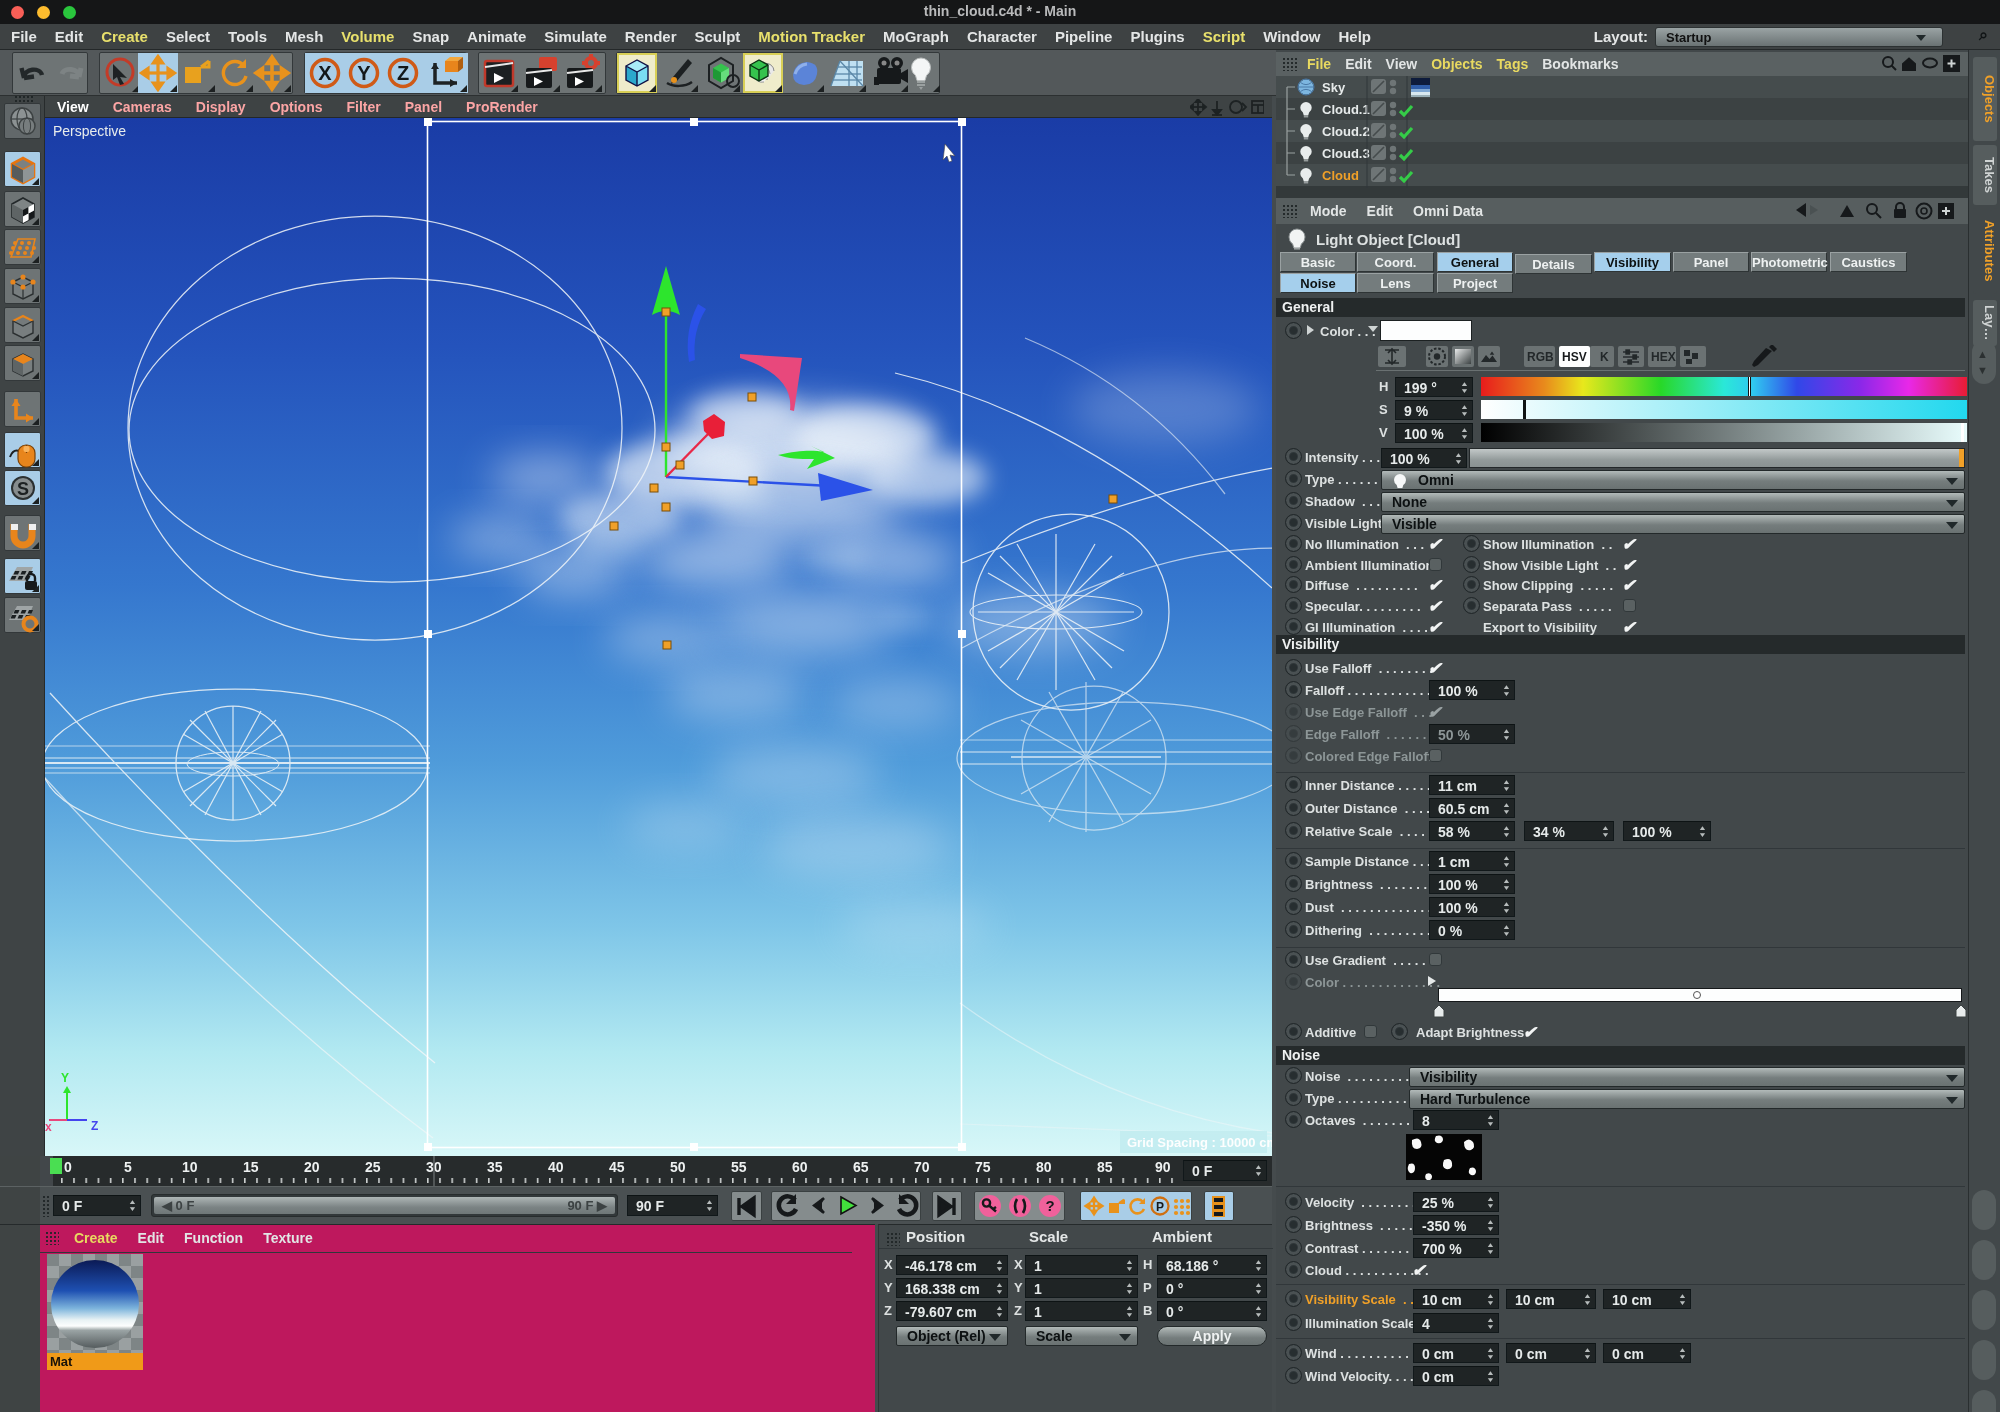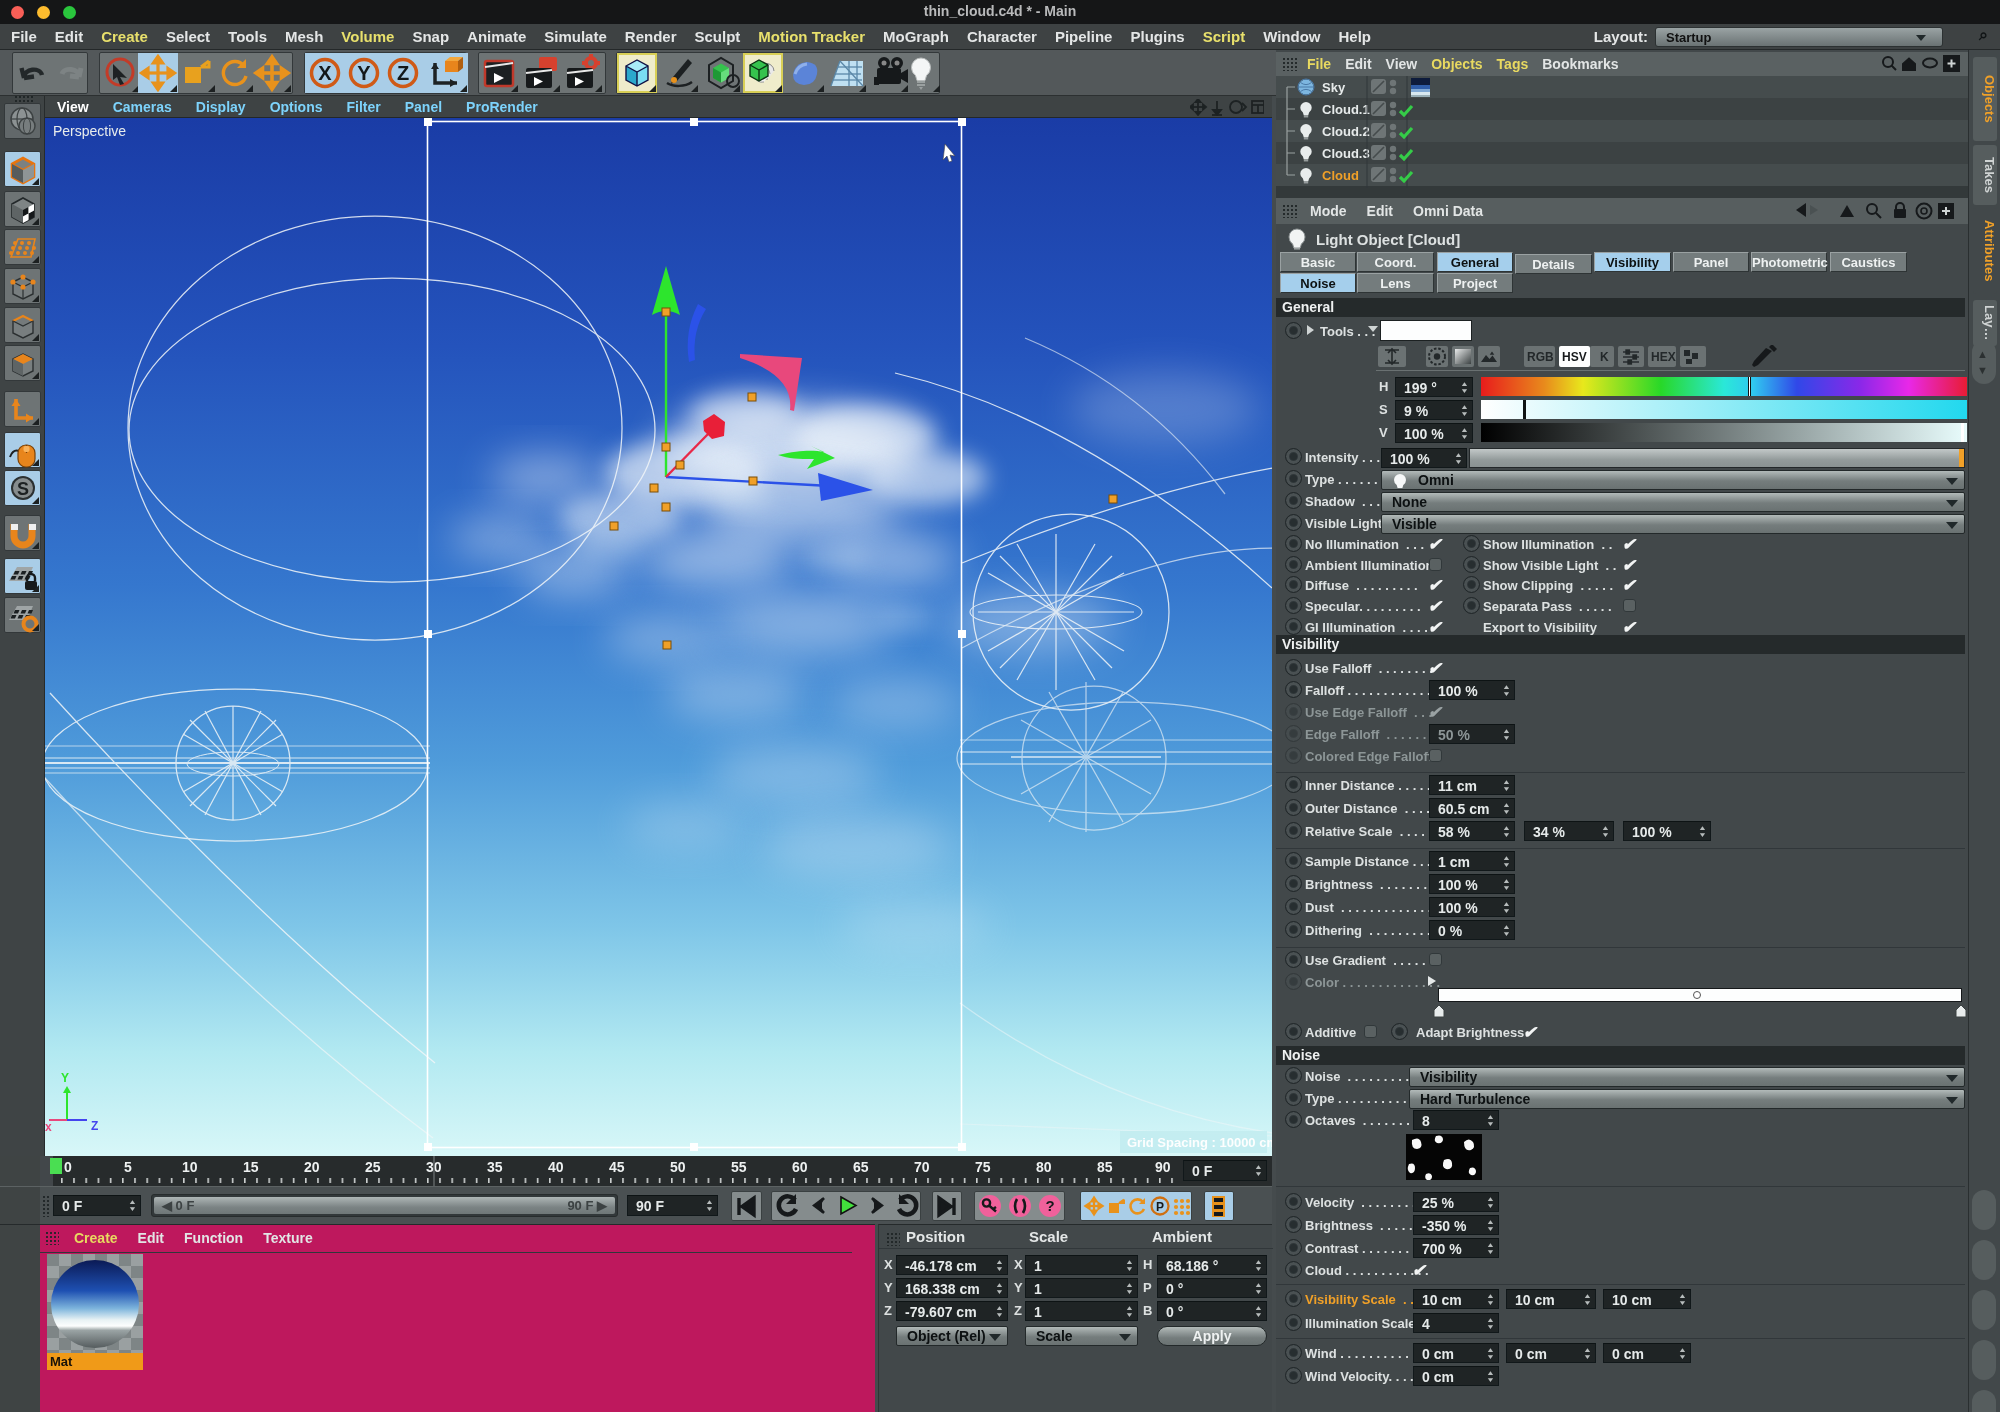--- a/index.html
+++ b/index.html
@@ -32,21 +32,21 @@
 .box{position:absolute;width:13px;height:13px;border-radius:3px;background:#5a6162;border:1px solid #31383a}
 .lbl{position:absolute;color:#dde1e1;font-size:13px;font-weight:bold;white-space:nowrap}
 .lbl.dim{color:#8d9697}
 .sect{position:absolute;height:19px;background:#252a2b;color:#eef0f0;font-size:14px;font-weight:bold;padding-left:6px;line-height:18px}
 .grip{position:absolute;width:16px;height:14px;background-image:radial-gradient(#1e2425 34%,transparent 36%);background-size:4px 4px;opacity:.9}
 
 #leftstrip{left:0;top:96px;width:45px;height:1316px;background:#3f4445;border-right:1px solid #272b2c}
 .ltile{position:absolute;left:4px;width:37px;height:36px;background:#6e7475;border:1px solid #33383a;border-radius:2px}
 .ltile.sel{background:#a9cde7}
 #vpmenu{left:45px;top:96px;width:1227px;height:22px;background:#3e4344;border-bottom:1px solid #232728}
-#vpmenu span{display:inline-block;font-size:14px;font-weight:bold;color:#7dd3fc;margin:0 12px;line-height:22px}
+#vpmenu span{display:inline-block;font-size:14px;font-weight:bold;color:#fca5a5;margin:0 12px;line-height:22px}
 #viewport{left:45px;top:118px;width:1227px;height:1038px;background:#123}
 #ruler{left:0;top:1156px;width:1272px;height:30px;background:#272b2c}
 #transport{left:0;top:1186px;width:1272px;height:38px;background:#4a5052;border-top:1px solid #5c6263}
 #matwrap{left:0;top:1224px;width:875px;height:188px;background:#be185d;border-top:1px solid #252a2b}
 #coords{left:878px;top:1224px;width:394px;height:188px;background:#42484a;border-left:1px solid #303536;border-top:1px solid #252a2b;position:absolute}
 .tbtn{top:4px;height:30px;background:#858c8d;border:1px solid #3a4041;border-radius:2px}
 .tbtn svg{display:block;margin:1px auto}
 .pinkb{top:7px;width:24px;height:24px}
 .blub{top:7px;width:22px;height:24px}
 #objects{left:1276px;top:50px;width:692px;height:148px;background:#42484a}
@@ -893,21 +893,21 @@
 <div class="tab sel" style="left:318px;top:54px;width:77px">Visibility</div>
 <div class="tab" style="left:397px;top:54px;width:76px">Panel</div>
 <div class="tab" style="left:475px;top:54px;width:76px">Photometric</div>
 <div class="tab" style="left:554px;top:54px;width:77px">Caustics</div>
 <div class="tab sel" style="left:4px;top:75px;width:76px">Noise</div>
 <div class="tab" style="left:81px;top:75px;width:77px">Lens</div>
 <div class="tab" style="left:161px;top:75px;width:76px">Project</div>
 <div class="sect" style="left:0;top:100px;width:689px">General</div>
 <div class="radio" style="left:9px;top:124px"></div>
 <div class="abs" style="left:31px;top:127px;width:0;height:0;border:5px solid transparent;border-left:7px solid #cfd4d4"></div>
-<div class="lbl" style="left:44px;top:126px">Tools . . .</div>
+<div class="lbl" style="left:44px;top:126px">Color . . .</div>
 <div class="abs" style="left:92px;top:128px;width:0;height:0;border:5px solid transparent;border-top:6px solid #cfd4d4"></div>
 <div class="abs" style="left:104px;top:122px;width:92px;height:21px;background:#fdfefe;border:1px solid #1c2122"></div>
 <svg class="abs" style="left:100px;top:147px" width="589" height="24">
  <g fill="#6b7273">
           <rect x="2" y="1" width="28" height="21" rx="2"></rect>
           <rect x="50" y="1" width="22" height="21" rx="2"></rect>
           <rect x="76" y="1" width="22" height="21" rx="2"></rect>
           <rect x="102" y="1" width="22" height="21" rx="2"></rect>
         </g>
  <g stroke="#23282a" stroke-width="1.6" fill="none">

